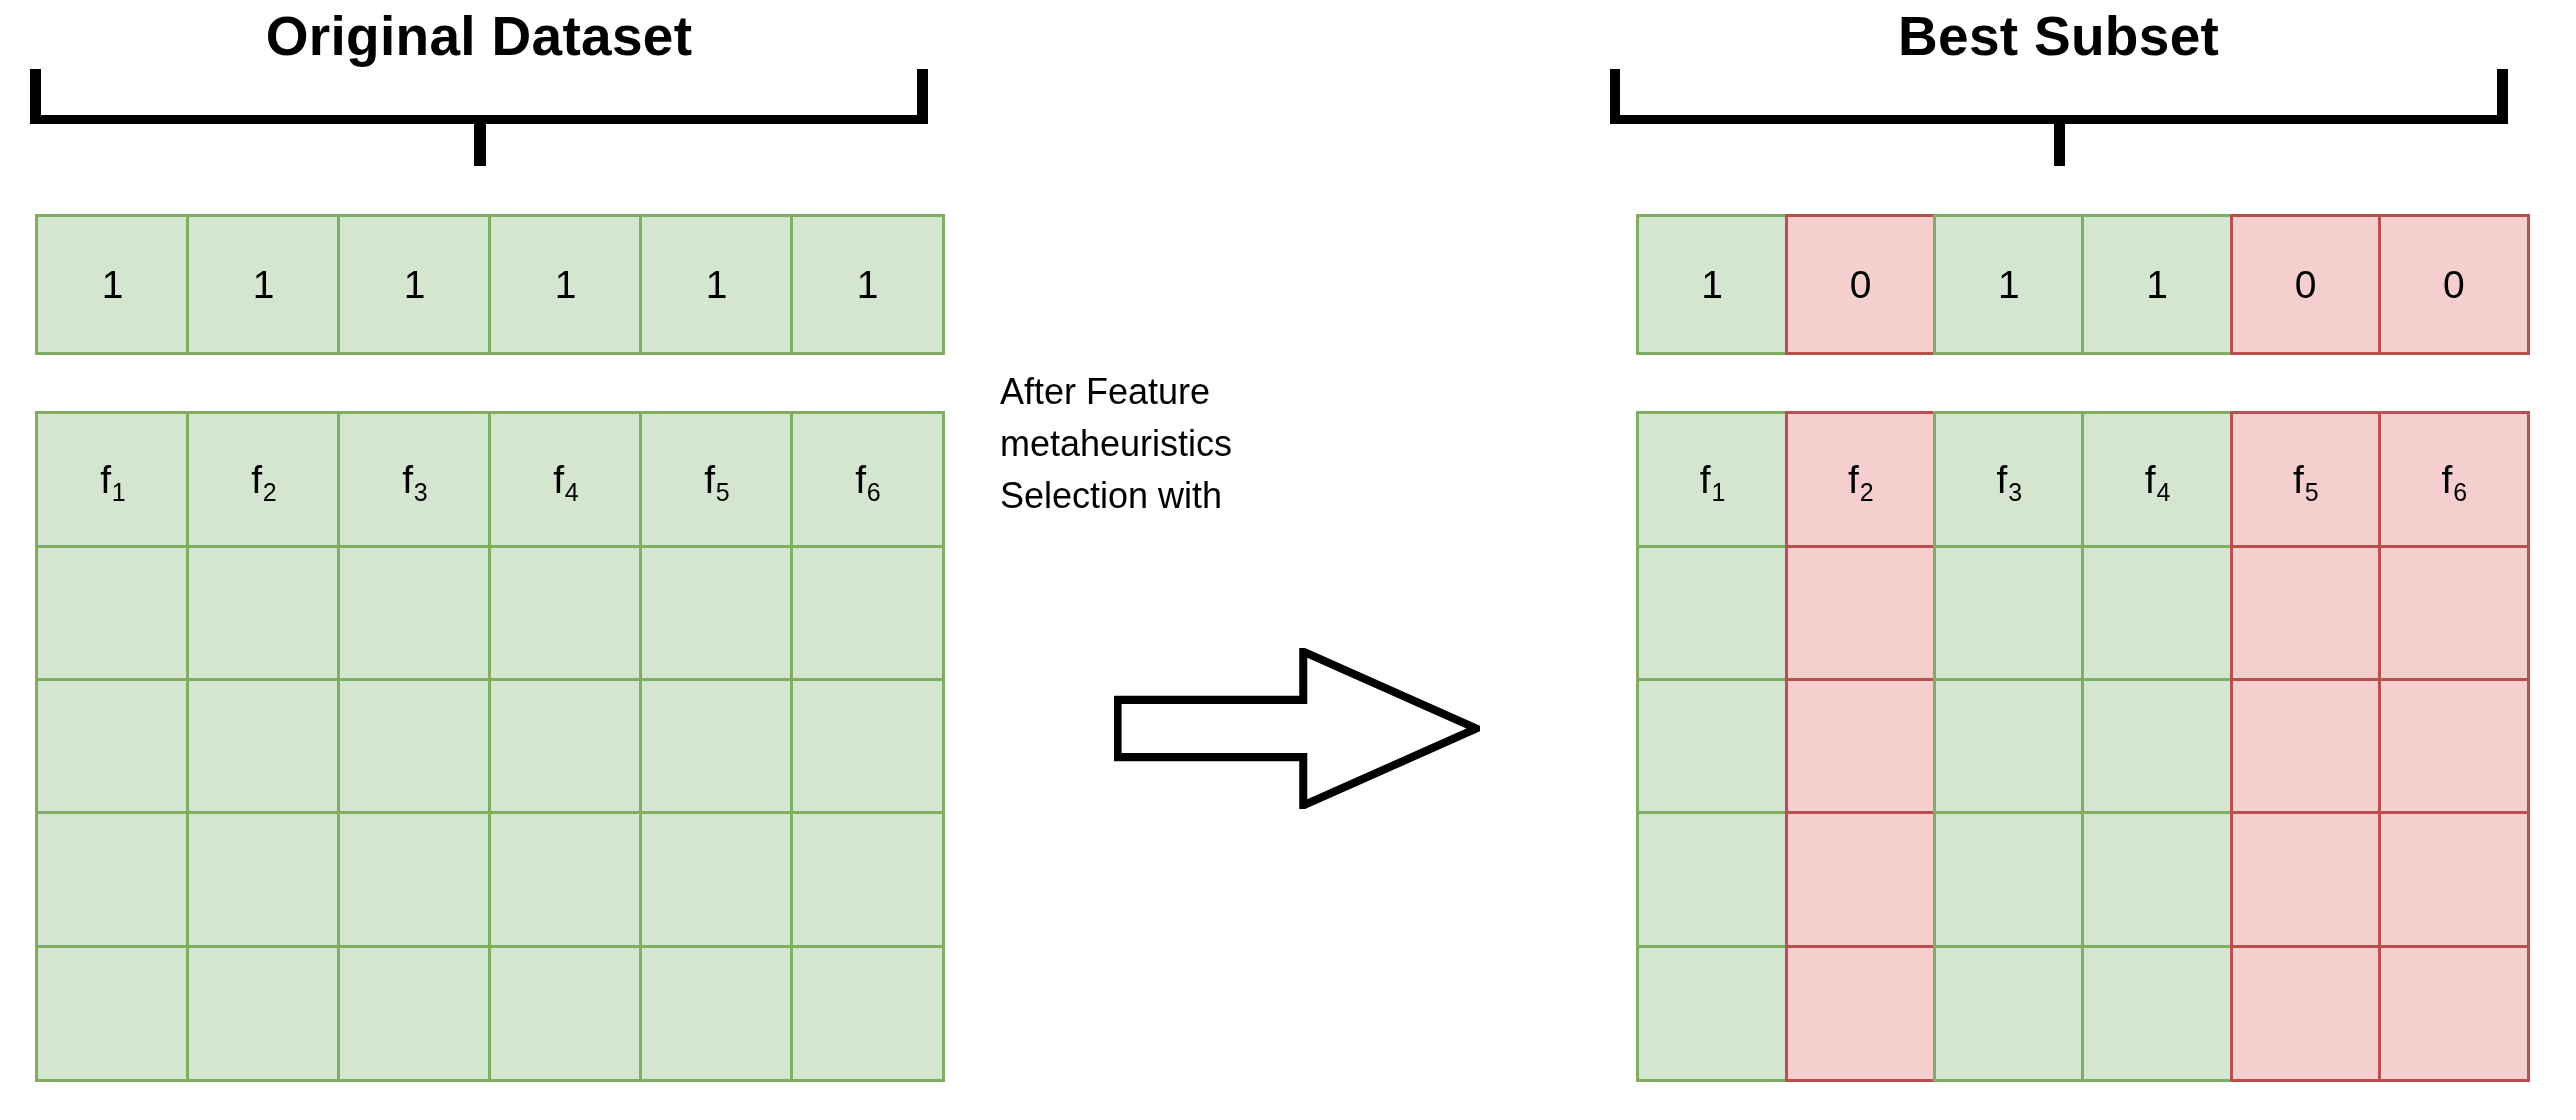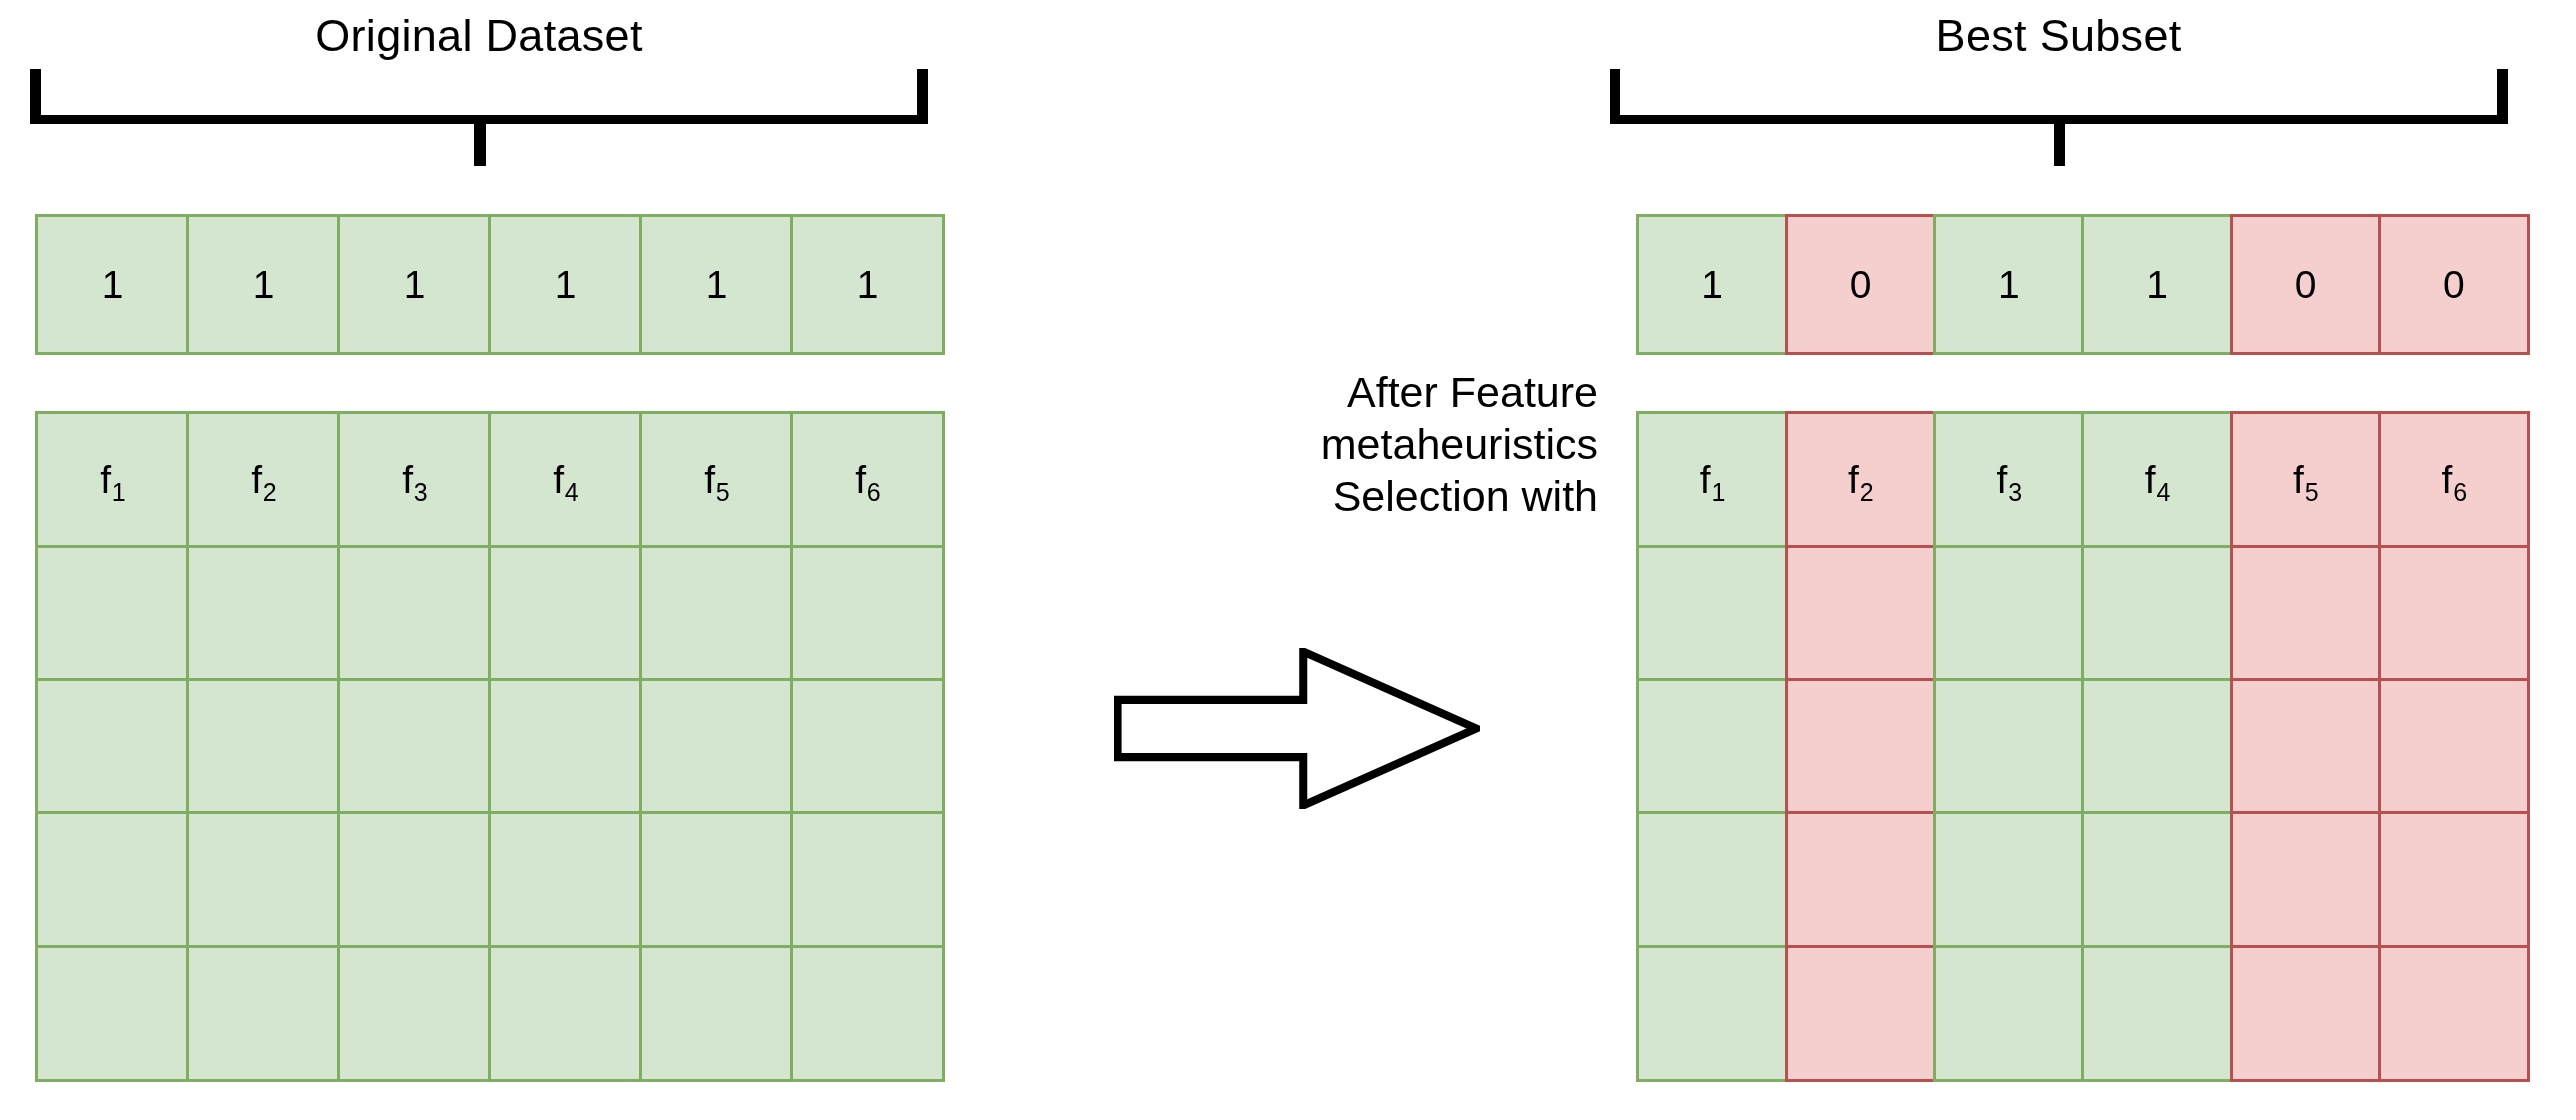--- a/index.html
+++ b/index.html
@@ -20,24 +20,25 @@
   #panel-left  { left: 0;    width: 1000px; height: 1120px; }
   #panel-right { left: 1598px; width: 978px; height: 1120px; }
 
   
   .bracket-wrap { position: absolute; }
   .bracket-title {
     position: absolute;
     left: 0; right: 0;
     top: 0;
     text-align: center;
-    font-size: 45px;
+    font-size: 55px;
     line-height: 50px;
     letter-spacing: 0.3px;
     white-space: nowrap;
+    font-weight: bold;
   }
   .bracket-bar {
     position: absolute;
     left: 0; right: 0;
     height: 9.8px;
     background: #000;
   }
   .bracket-tick {
     position: absolute;
     width: 10.7px;
@@ -94,22 +95,22 @@
     position: absolute;
     left: 1000px;
     top: 0;
     width: 598px;
     height: 1120px;
   }
   #center-caption {
     position: absolute;
     left: 0; right: 0;
     top: 366px;
-    text-align: right;
-    font-size: 43px;
+    text-align: left;
+    font-size: 36px;
     line-height: 52px;
   }
   #center-arrow {
     position: absolute;
     left: 114px;
     top: 648px;
     width: 366px;
     height: 161px;
   }
 </style>

